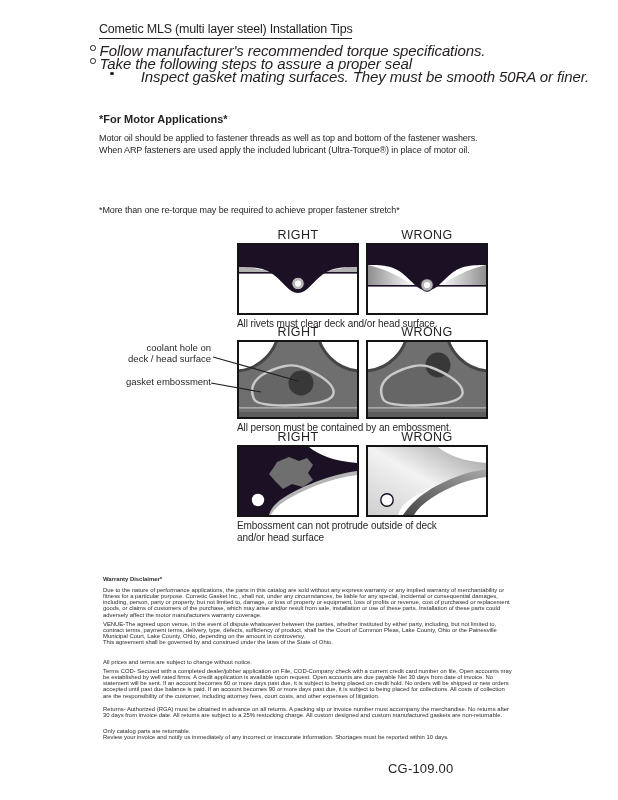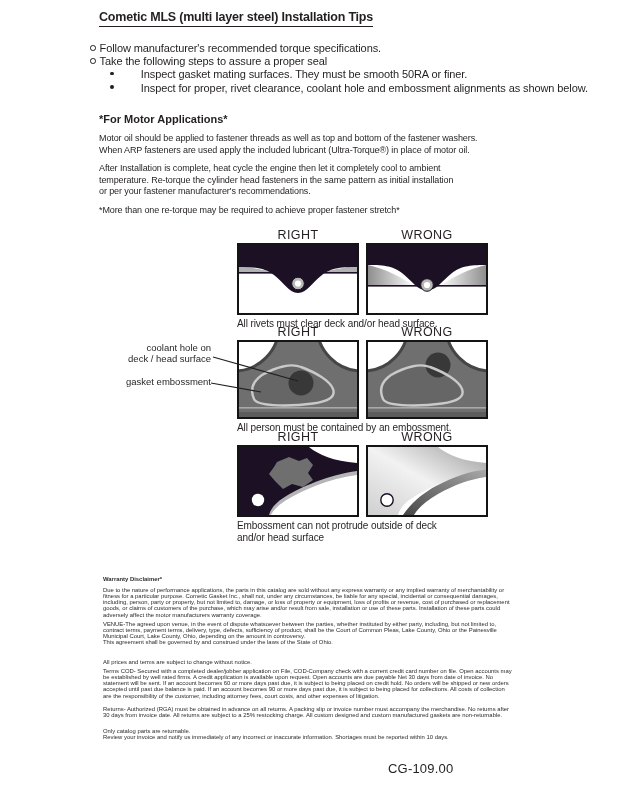--- a/index.html
+++ b/index.html
@@ -1,25 +1,25 @@
 <!DOCTYPE html>
 <html><head>
 <meta charset="utf-8">
 <style>
   html,body { margin:0; padding:0; background:#ffffff; }
   .page {
     position:relative; width:618px; height:800px; background:#ffffff;
     font-family:"Liberation Sans", sans-serif; color:#231f20; overflow:hidden;
   }
   .title {
-    position:absolute; left:99px; top:10px;
-    font-size:12.5px; font-weight:bold; letter-spacing:-0.2px;
+    position:absolute; left:99px; top:22px;
+    font-size:12.5px; font-weight:normal; letter-spacing:-0.2px;
     border-bottom:1.7px solid #231f20; padding-bottom:2px;
   }
-  .tips { position:absolute; left:90px; top:42px; font-size:11px; letter-spacing:-0.1px; }
+  .tips { position:absolute; left:90px; top:42px; font-size:15px; letter-spacing:-0.1px;font-style:italic; }
   .trow { display:flex; align-items:flex-start; height:13.2px; }
   .trow.sub { margin-left:20px;gap:23px; }
   .omark { flex:0 0 auto; width:3.6px; height:3.6px; border:1px solid #231f20; border-radius:50%; margin:3.2px 4px 0 0; }
   .fmark { flex:0 0 auto; width:3.8px; height:3.8px; background:#231f20; border-radius:50%; margin:3.2px 4px 0 0; }
 
   .diesel-h { position:absolute; left:99px; top:113px; font-size:11px; font-weight:bold; }
   .dp { position:absolute; left:99px; width:465px; font-size:9px; line-height:11.5px; white-space:pre-line; letter-spacing:-0.1px; }
 
   .dset { position:absolute; left:237px; width:251px; }
   .dcols { display:flex; gap:7px; }
@@ -50,32 +50,25 @@
       <span>Follow manufacturer's recommended torque specifications.</span>
     </div>
     <div class="trow">
       <span class="omark"></span>
       <span>Take the following steps to assure a proper seal</span>
     </div>
     <div class="trow sub">
       <span class="fmark"></span>
       <span>Inspect gasket mating surfaces.  They must be smooth 50RA or finer.</span>
     </div>
-    <div class="trow sub">
-      <span class="fmark"></span>
-      <span>Inspect for proper, rivet clearance, coolant hole and embossment alignments as shown below.</span>
-    </div>
   </div>
 
   <div class="diesel-h">*For Motor Applications*</div>
   <div class="dp" style="top:133px">Motor oil should be applied to fastener threads as well as top and bottom of the fastener washers.
 When ARP fasteners are used apply the included lubricant (Ultra-Torque®) in place of motor oil.</div>
-  <div class="dp" style="top:163px">After Installation is complete, heat cycle the engine then let it completely cool to ambient
-temperature. Re-torque the cylinder head fasteners in the same pattern as initial installation
-or per your fastener manufacturer's recommendations.</div>
   <div class="dp" style="top:205px">*More than one re-torque may be required to achieve proper fastener stretch*</div>
 
   <div class="dset" style="top:229px">
     <div class="dcols">
       <div class="dcol">
         <div class="dlabel">RIGHT</div>
         <div class="panel">
           <svg width="118" height="68" viewBox="0 0 118 68">
             <rect width="118" height="68" fill="#ffffff"></rect>
             <path d="M0,21 C15,23 28,25.5 40,28 L0,28 Z" fill="#b2b2b2"></path>

